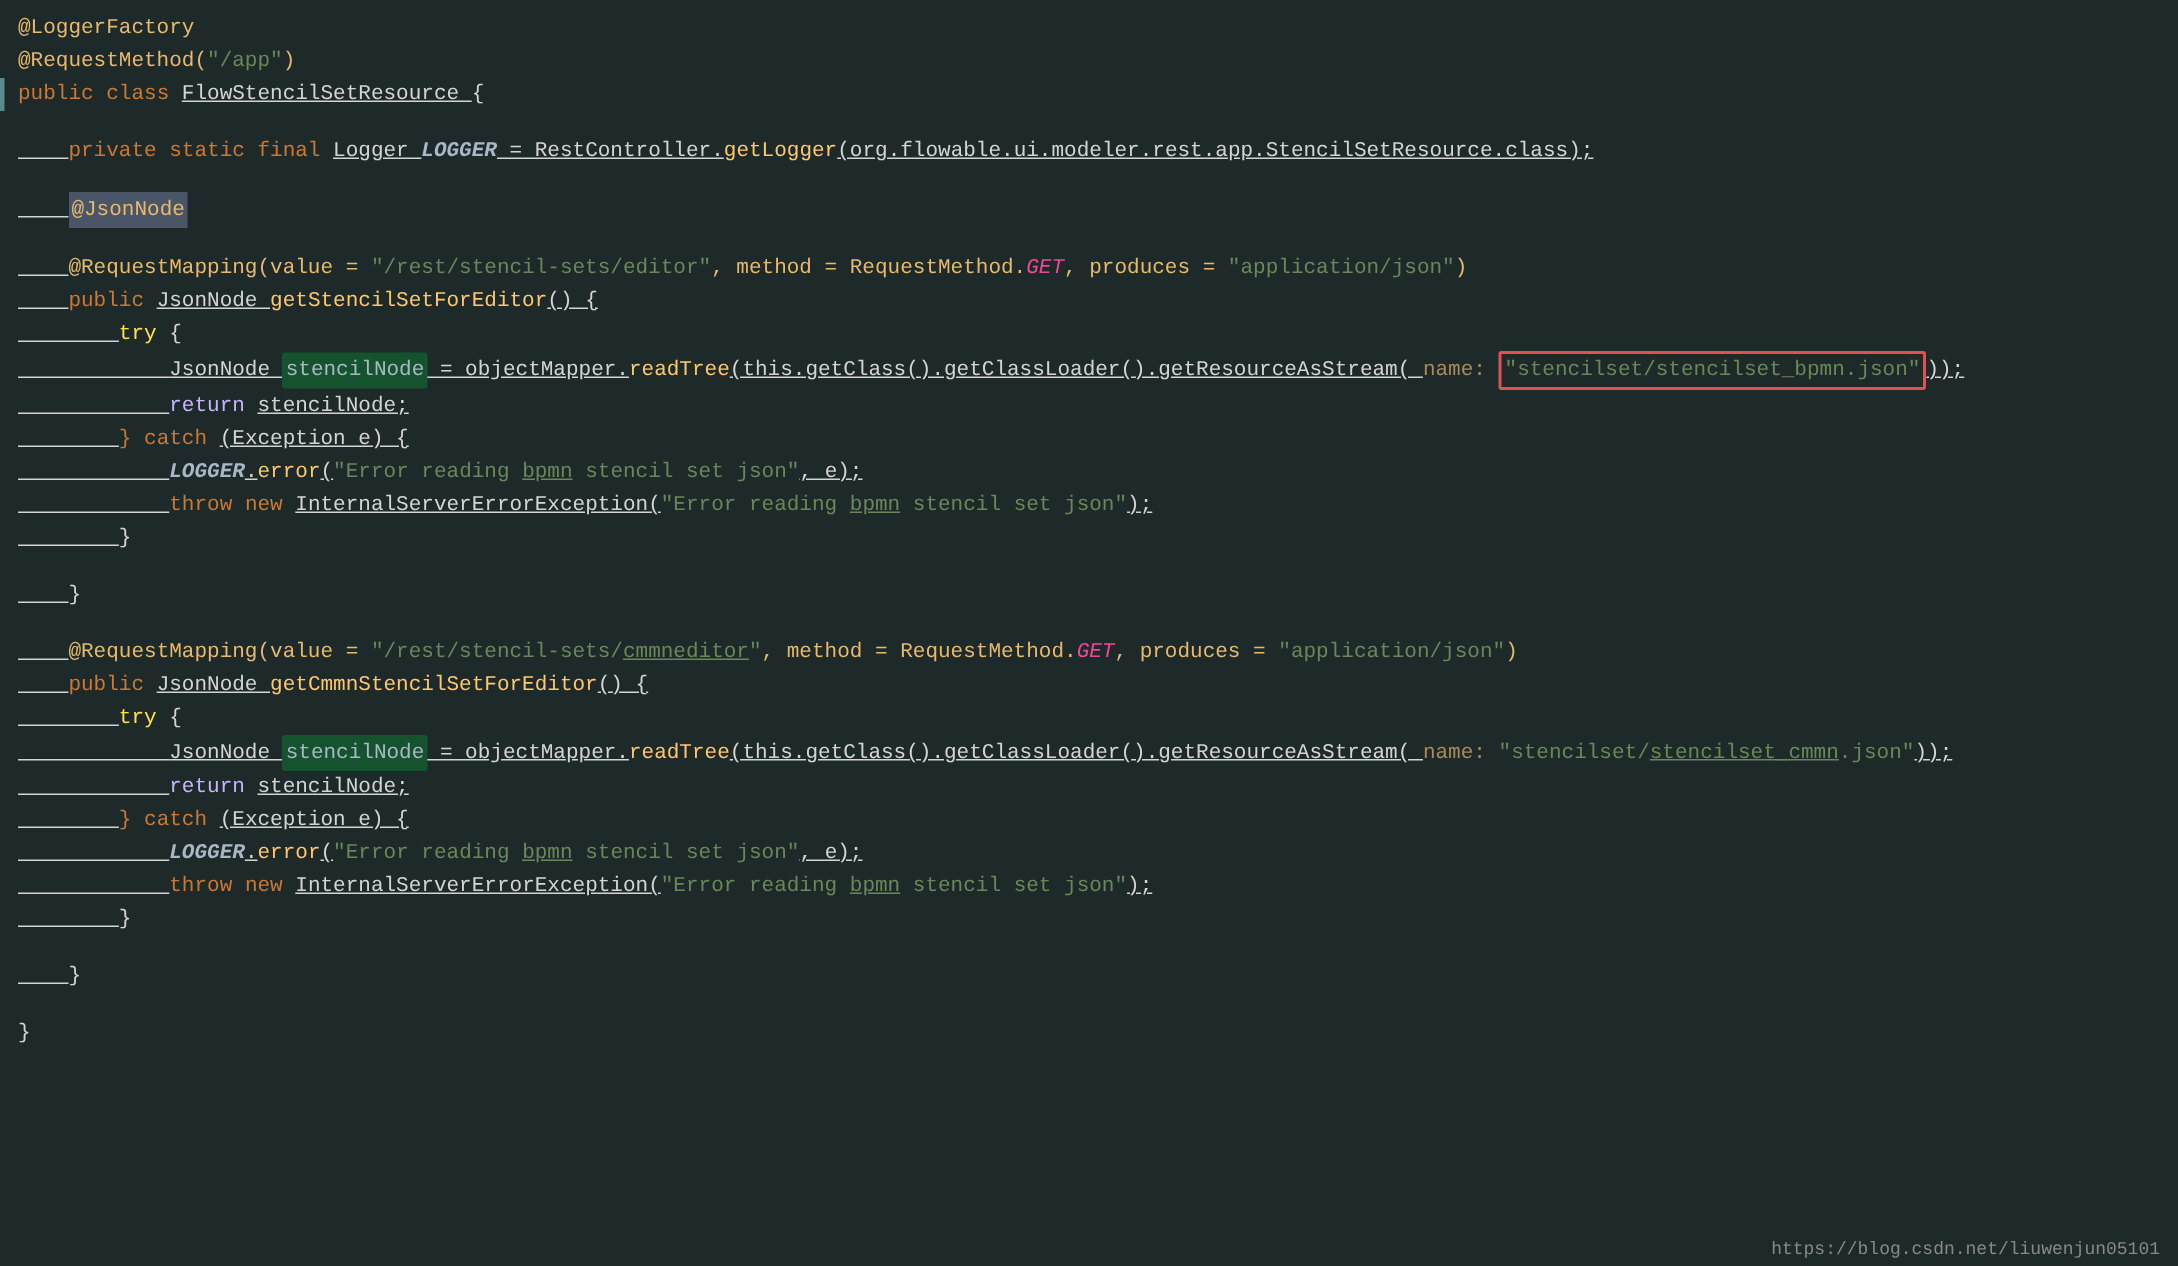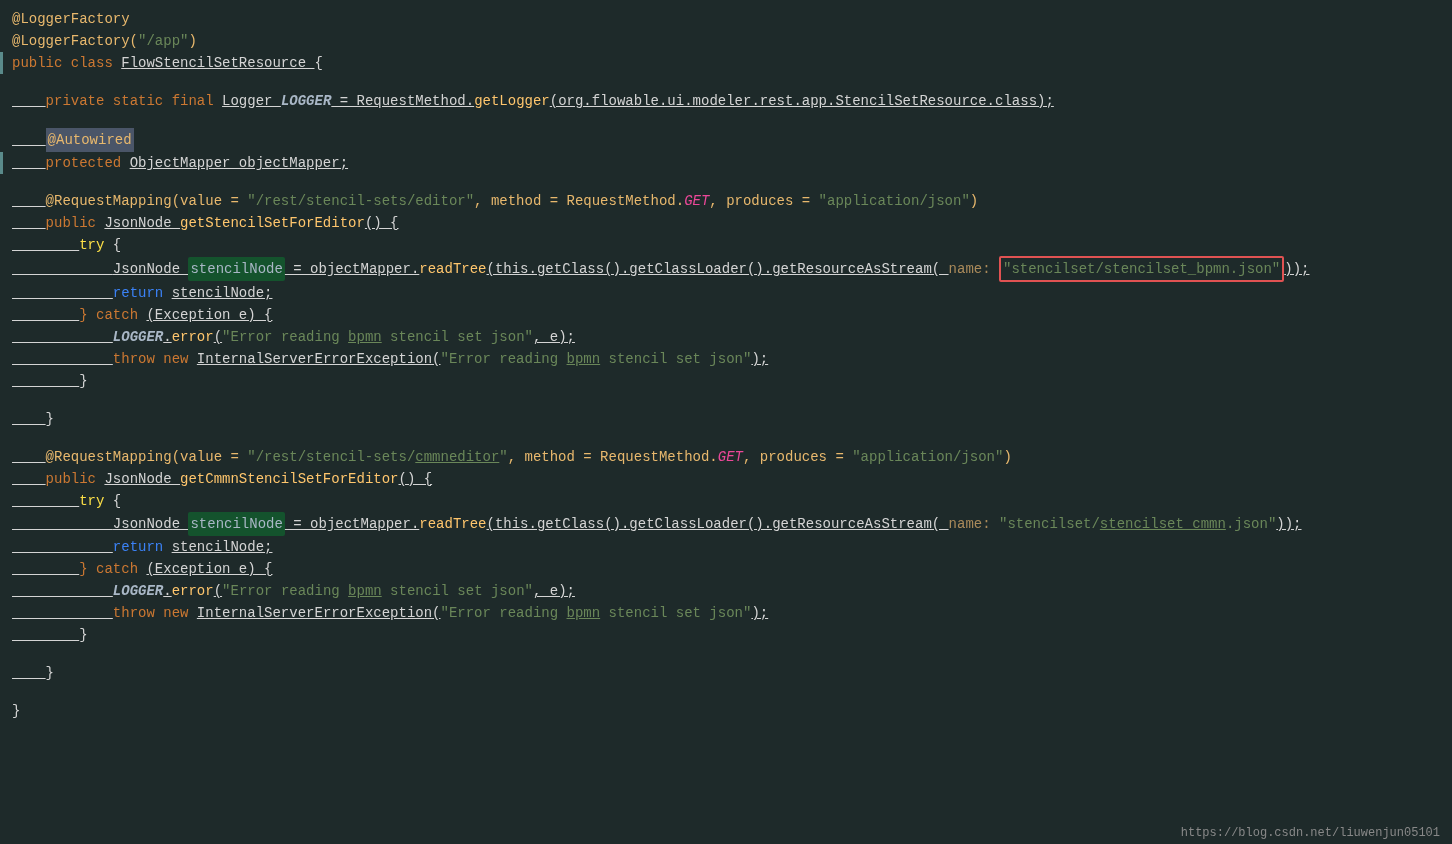--- a/index.html
+++ b/index.html
@@ -29,21 +29,21 @@
       line-height: 22px;
     }
     .code-line.empty {
       min-height: 16px;
     }
     
     .c-annotation { color: #e8b86d; }
     .c-keyword { color: #cc7832; }
     .c-method { color: #ffc66d; }
     .c-logger { color: #a9b7c6; font-style: italic; font-weight: bold; }
-    .c-return { color: #3b82f6; }
+    .c-return { color: #c4b5fd; }
     .c-throw { color: #cc7832; }
     .c-new { color: #cc7832; }
     .c-catch { color: #cc7832; }
     .c-try { color: #fde047; text-align: center; }
     .c-brace { color: #d4d4d4; }
     .c-white { color: #d4d4d4; text-decoration: underline; }
     .c-highlight-var {
       background-color: #14532d;
       color: #a9b7c6;
       padding: 1px 2px;
@@ -91,42 +91,39 @@
 </head>
 <body>
 
 <div class="code-container">
 
   <div class="code-line">
     <span class="c-annotation">@LoggerFactory</span>
   </div>
 
   <div class="code-line">
-    <span class="c-annotation">@LoggerFactory(</span><span class="c-produces-val">"/app"</span><span class="c-annotation">)</span>
+    <span class="c-annotation">@RequestMethod(</span><span class="c-produces-val">"/app"</span><span class="c-annotation">)</span>
   </div>
 
   <div class="code-line line-with-border">
     <span class="c-keyword">public </span><span class="c-keyword">class </span><span class="c-white">FlowStencilSetResource </span><span class="c-brace">{</span>
   </div>
 
   <div class="code-line empty"> </div>
 
   <div class="code-line">
-    <span class="c-white">    </span><span class="c-keyword">private </span><span class="c-keyword">static </span><span class="c-keyword">final </span><span class="c-white">Logger </span><span class="c-logger">LOGGER</span><span class="c-white"> = RequestMethod.</span><span class="c-method">getLogger</span><span class="c-white">(org.flowable.ui.modeler.rest.app.StencilSetResource.class);</span>
-  </div>
-
-  <div class="code-line empty"> </div>
-
-  <div class="code-line">
-    <span class="c-white">    </span><span class="c-highlight-autowired">@Autowired</span>
-  </div>
-
-  <div class="code-line line-with-border">
-    <span class="c-white">    </span><span class="c-keyword">protected </span><span class="c-white">ObjectMapper objectMapper;</span>
-  </div>
+    <span class="c-white">    </span><span class="c-keyword">private </span><span class="c-keyword">static </span><span class="c-keyword">final </span><span class="c-white">Logger </span><span class="c-logger">LOGGER</span><span class="c-white"> = RestController.</span><span class="c-method">getLogger</span><span class="c-white">(org.flowable.ui.modeler.rest.app.StencilSetResource.class);</span>
+  </div>
+
+  <div class="code-line empty"> </div>
+
+  <div class="code-line">
+    <span class="c-white">    </span><span class="c-highlight-autowired">@JsonNode</span>
+  </div>
+
 
   <div class="code-line empty"> </div>
 
   <div class="code-line">
     <span class="c-white">    </span><span class="c-annotation">@RequestMapping(value = </span><span class="c-produces-val">"/rest/stencil-sets/editor"</span><span class="c-annotation">, method = RequestMethod.</span><span class="c-get">GET</span><span class="c-annotation">, produces = </span><span class="c-produces-val">"application/json"</span><span class="c-annotation">)</span>
   </div>
 
   <div class="code-line">
     <span class="c-white">    </span><span class="c-keyword">public </span><span class="c-white">JsonNode </span><span class="c-method">getStencilSetForEditor</span><span class="c-white">() {</span>
   </div>

